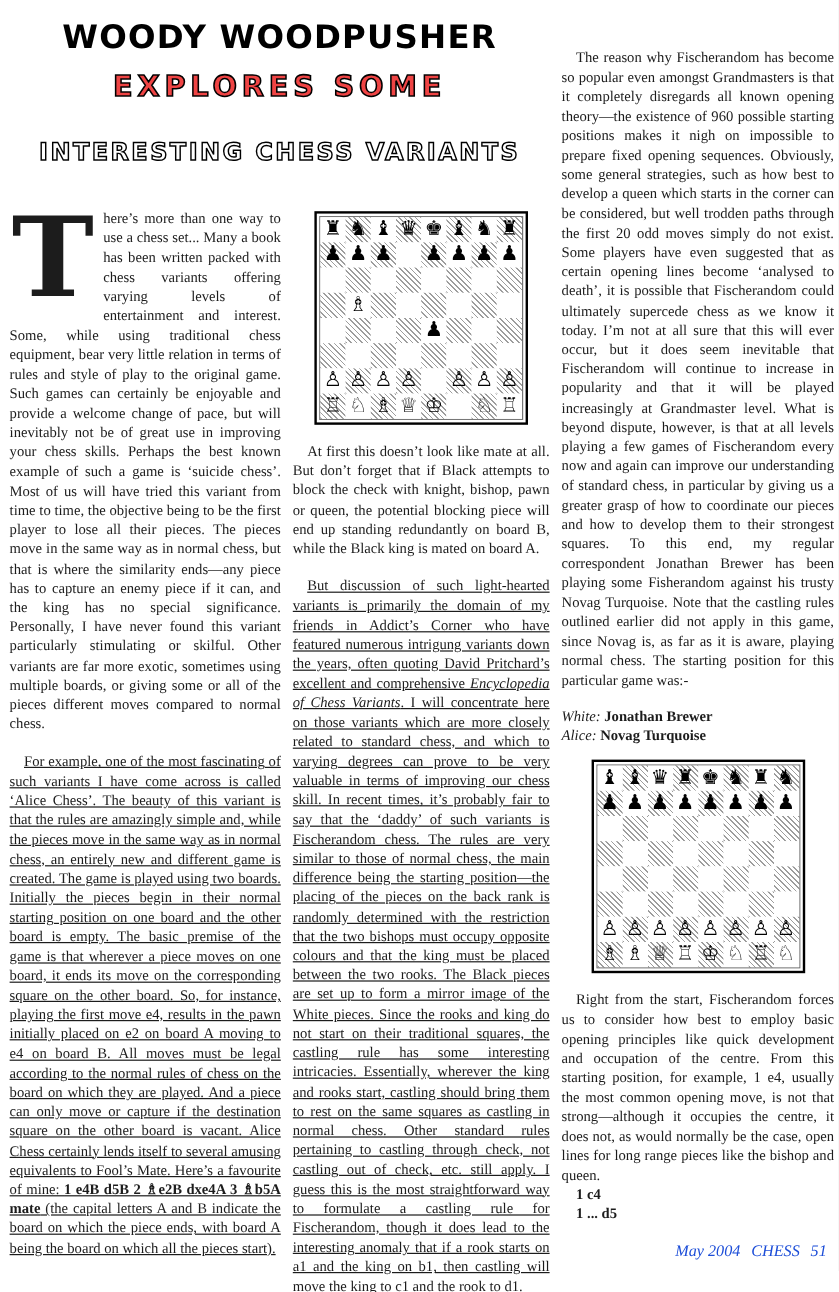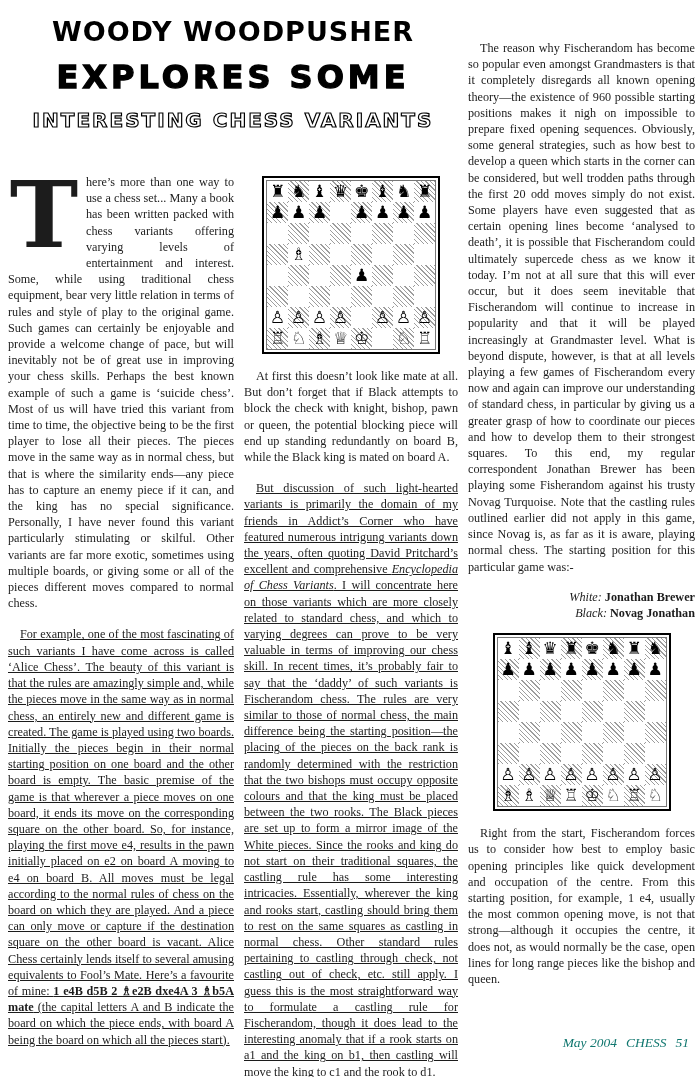--- a/index.html
+++ b/index.html
@@ -19,23 +19,23 @@
   .two-col { display:flex; gap:10px; }
   .col { font-size:12.2px; line-height:16.2px; text-align:justify;margin-top:32px; }
   .col-left  { width:226px; flex:0 0 auto; }
   .col-mid   { width:214px; flex:0 0 auto; }
   .col-right { width:227px; flex:0 0 auto; }
 
   
   .title-block { height:134px; text-align:center; padding-top:8px; box-sizing:border-box; }
   .title-line { font-family:"DejaVu Sans","Liberation Sans",sans-serif; }
   .t1 { font-size:27px; font-weight:900; letter-spacing:1px; color:#000; }
-  .t2 { font-size:32px; font-weight:800; letter-spacing:4px; margin-top:11px;
-        color:#000000; -webkit-text-stroke:1.3px #000; }
-  .t3 { font-size:20px; font-weight:800; letter-spacing:2px; margin-top:12px;
+  .t2 { font-size:24px; font-weight:800; letter-spacing:4px; margin-top:11px;
+        color:#ef4444; -webkit-text-stroke:1.3px #000; }
+  .t3 { font-size:20px; font-weight:800; letter-spacing:2px; margin-top:28px;
         color:#fff; -webkit-text-stroke:1.2px #000; }
 
   
   .col p { margin:0; text-indent:12px; }
   .col p.para-gap { margin-top:15px;text-decoration:underline; }
   .col p.no-indent { text-indent:0; }
   .b { font-weight:bold; }
   .i { font-style:italic; }
 
   
@@ -62,30 +62,30 @@
     grid-template-columns:repeat(8,21px);
     grid-auto-rows:21px;
     border:1px solid #777;
   }
   .sq { width:21px; height:21px; display:flex; align-items:center; justify-content:center; overflow:hidden; }
   .sq.light { background:#ffffff; }
   .sq.dark  { background:repeating-linear-gradient(45deg,#9d9d9d 0px,#9d9d9d 1px,#ffffff 1px,#ffffff 3.2px); }
   .piece { font-family:"DejaVu Sans",sans-serif; font-size:17px; line-height:21px; color:#000; }
 
   
-  .credits { text-align:right; margin:14px 0 12px 0; text-indent:0; }
+  .credits { text-align:left; margin:14px 0 12px 0; text-indent:0; }
   .credits div { text-indent:0; }
 
   
   .move { font-weight:bold; text-indent:12px; margin:0; text-align:left; }
 
   
   .footer {
     position:absolute; right:10px; bottom:26px;
-    font-style:italic; font-size:13.5px; color:#0f766e;
+    font-style:italic; font-size:13.5px; color:#1d4ed8;
     font-family:"Liberation Serif","DejaVu Serif",serif;
   }
   .footer span { margin-left:9px; }
 </style>
 </head>
 <body>
 
 <div class="page">
   <div class="content">
 
@@ -237,21 +237,21 @@
           <p class="para-gap"><span>But discussion of such light-hearted variants is primarily the domain of my friends in Addict’s Corner who have featured numerous intrigung variants down the years, often quoting David Pritchard’s excellent and comprehensive </span><span class="i">Encyclopedia of Chess Variants</span><span>. I will concentrate here on those variants which are more closely related to standard chess, and which to varying degrees can prove to be very valuable in terms of improving our chess skill. In recent times, it’s probably fair to say that the ‘daddy’ of such variants is Fischerandom chess. The rules are very similar to those of normal chess, the main difference being the starting position—the placing of the pieces on the back rank is randomly determined with the restriction that the two bishops must occupy opposite colours and that the king must be placed between the two rooks. The Black pieces are set up to form a mirror image of the White pieces. Since the rooks and king do not start on their traditional squares, the castling rule has some interesting intricacies. Essentially, wherever the king and rooks start, castling should bring them to rest on the same squares as castling in normal chess. Other standard rules pertaining to castling through check, not castling out of check, etc. still apply. I guess this is the most straightforward way to formulate a castling rule for Fischerandom, though it does lead to the interesting anomaly that if a rook starts on a1 and the king on b1, then castling will move the king to c1 and the rook to d1.</span></p>
         </div>
       </div>
     </div>
 
     <div class="col col-right">
       <p><span>The reason why Fischerandom has become so popular even amongst Grandmasters is that it completely disregards all known opening theory—the existence of 960 possible starting positions makes it nigh on impossible to prepare fixed opening sequences. Obviously, some general strategies, such as how best to develop a queen which starts in the corner can be considered, but well trodden paths through the first 20 odd moves simply do not exist. Some players have even suggested that as certain opening lines become ‘analysed to death’, it is possible that Fischerandom could ultimately supercede chess as we know it today. I’m not at all sure that this will ever occur, but it does seem inevitable that Fischerandom will continue to increase in popularity and that it will be played increasingly at Grandmaster level. What is beyond dispute, however, is that at all levels playing a few games of Fischerandom every now and again can improve our understanding of standard chess, in particular by giving us a greater grasp of how to coordinate our pieces and how to develop them to their strongest squares. To this end, my regular correspondent Jonathan Brewer has been playing some Fisherandom against his trusty Novag Turquoise. Note that the castling rules outlined earlier did not apply in this game, since Novag is, as far as it is aware, playing normal chess. The starting position for this particular game was:-</span></p>
 
       <div class="credits">
         <div><span class="i">White:</span> <span class="b">Jonathan Brewer</span></div>
-        <div><span class="i">Black:</span> <span class="b">Novag Jonathan</span></div>
+        <div><span class="i">Alice:</span> <span class="b">Novag Turquoise</span></div>
       </div>
 
       <div class="board-frame">
         <div class="board">
             <div class="sq light">
               <span class="piece">♝</span>
             </div>
             <div class="sq dark">
               <span class="piece">♝</span>
             </div>
@@ -374,19 +374,21 @@
             <div class="sq dark">
               <span class="piece">♖</span>
             </div>
             <div class="sq light">
               <span class="piece">♘</span>
             </div>
           </div>
       </div>
 
       <p><span>Right from the start, Fischerandom forces us to consider how best to employ basic opening principles like quick development and occupation of the centre. From this starting position, for example, 1 e4, usually the most common opening move, is not that strong—although it occupies the centre, it does not, as would normally be the case, open lines for long range pieces like the bishop and queen.</span></p>
+      <p class="move">1 c4</p>
+      <p class="move">1 ... d5</p>
     </div>
   </div>
 
   <div class="footer">
     <span>May 2004</span><span>CHESS</span><span>51</span>
   </div>
 </div>
 
 </body></html>

